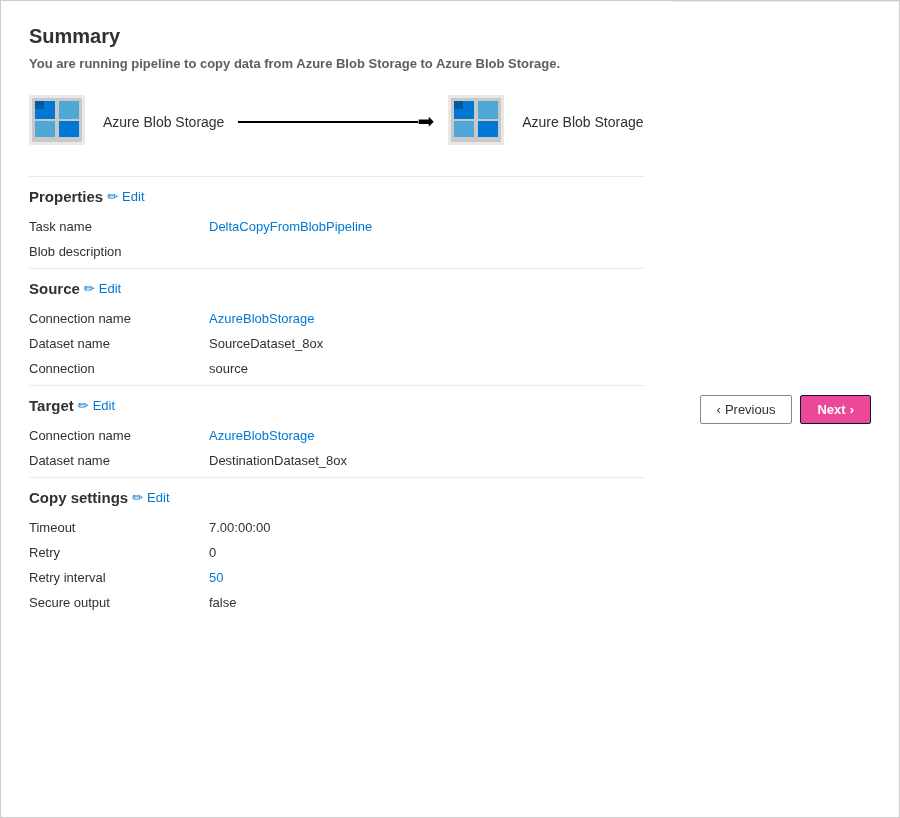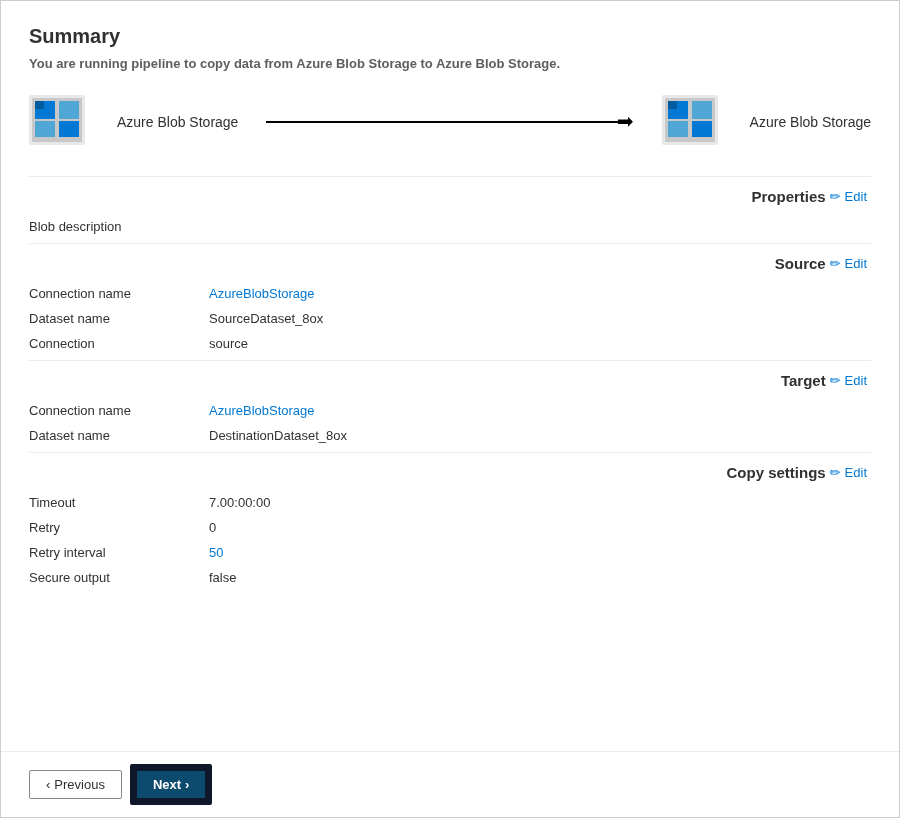--- a/index.html
+++ b/index.html
@@ -11,21 +11,21 @@
       justify-content: center;
       align-items: center;
       min-height: 100vh;
     }
     .window {
       width: 900px;
       min-height: 818px;
       background: #fff;
       border: 1px solid #ccc;
       display: flex;
-      flex-direction: column;
+      flex-direction: row;
     }
     .content {
       flex: 1;
       padding: 24px 28px 16px 28px;
       overflow-y: auto;
     }
     .page-title {
       font-size: 20px;
       font-weight: 600;
       color: #323130;
@@ -35,21 +35,21 @@
       font-size: 13px;
       color: #605e5c;
       margin-bottom: 24px;
       font-weight: bold;
     }
     
     .pipeline-flow {
       display: flex;
       align-items: center;
       margin-bottom: 28px;
-      gap: 28px;
+      gap: 14px;
       justify-content: flex-end;
     }
     .blob-label {
       font-size: 14px;
       color: #323130;
       margin-left: 4px;
     }
     .arrow-line {
       flex: 1;
       display: flex;
@@ -72,21 +72,21 @@
       color: #000;
       line-height: 1;
       margin-top: -1px;
     }
     
     .section {
       margin-bottom: 4px;
     }
     .section-header {
       display: flex;
-      justify-content: flex-end;
+      justify-content: flex-start;
       align-items: center;
       padding: 10px 0 8px 0;
       border-top: 1px solid #edebe9;
     }
     .section-title {
       font-size: 15px;
       font-weight: 700;
       color: #323130;
     }
     .edit-btn {
@@ -137,22 +137,22 @@
       cursor: pointer;
       border-radius: 2px;
       font-family: inherit;
     }
     .btn-prev {
       background: #fff;
       border: 1px solid #8a8886;
       color: #323130;
     }
     .btn-next {
-      background: #0c4a6e;
-      border: 7px solid #0f172a;
+      background: #ec4899;
+      border: 1px solid #0f172a;
       color: #fff;
       font-weight: 600;
     }
 
     
     .blob-icon-svg {
       width: 56px;
       height: 50px;
     }
   </style>
@@ -201,20 +201,24 @@
     </div>
 
     <div id="sections-container">
         <div class="section">
           <div class="section-header">
             <span class="section-title">Properties</span>
             <button class="edit-btn">
               <span style="font-size:13px;">✏</span>
               <span>Edit</span>
             </button>
+          </div>
+          <div class="field-row">
+            <span class="field-label">Task name</span>
+            <span class="field-value link">DeltaCopyFromBlobPipeline</span>
           </div>
           <div class="field-row">
             <span class="field-label">Blob description</span>
             <span class="field-value"></span>
           </div>
         </div>
         <div class="section">
           <div class="section-header">
             <span class="section-title">Source</span>
             <button class="edit-btn">

